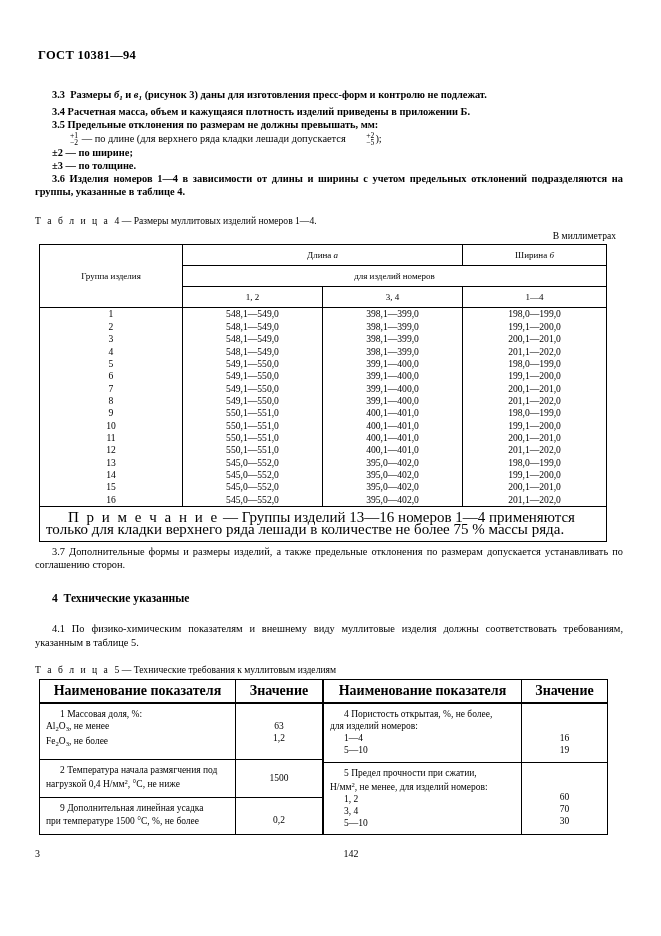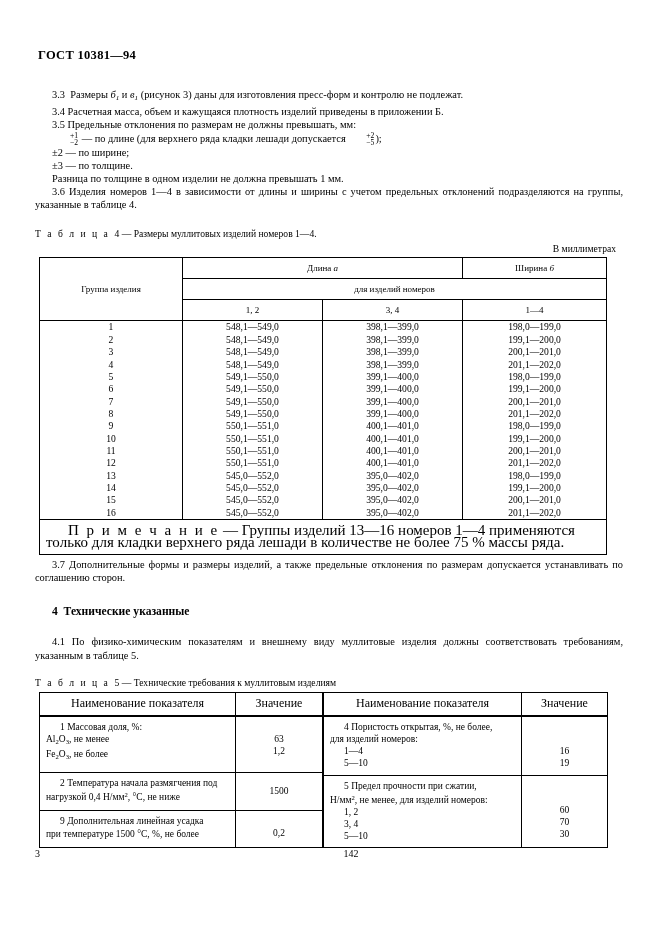--- a/index.html
+++ b/index.html
@@ -42,21 +42,21 @@
   
   p.para {
     margin: 0;
     font-size: 10.4px;
     line-height: 13.2px;
     text-align: justify;
     text-indent: 17px;
   }
   p.tight { line-height: 13.0px; }
 
-  .clause-block p.para { margin-bottom: 0; }
+  .clause-block p.para { margin-bottom: 0; font-weight: bold; }
 
   .tol-line {
     font-size: 10.4px;
     line-height: 15.5px;
     margin: 0;
     text-indent: 17px;
   }
 
   .frac {
     display: inline-block;
@@ -151,26 +151,27 @@
     font-size: 9.4px;
   }
   .t5-left  { width: 283px; }
   .t5-right { width: 284px; margin-left: 0; }
   table.t5 th, table.t5 td {
     border: 1px solid #000;
     font-weight: normal;
     vertical-align: top;
   }
   table.t5 thead th {
-    font-size: 12px;
+    font-size: 14px;
     text-align: center;
     vertical-align: middle;
     height: 22px;
     padding: 0 2px;
     border-bottom: 2px solid #000;
+    font-weight: bold;
   }
   .t5-name  { width: 196px; }
   .t5-val   { width: 87px; }
   .t5-name2 { width: 198px; }
   .t5-val2  { width: 86px; }
 
   table.t5 td.name {
     padding: 4px 6px 5px 6px;
     font-size: 9.5px;
     line-height: 12.2px;
@@ -224,21 +225,20 @@
       <p class="para tight">3.3&nbsp; Размеры <span class="it">б<sub>1</sub></span> и <span class="it">в<sub>1</sub></span> (рисунок 3) даны для изготовления пресс-форм и контролю не подлежат.</p>
 
       <p class="para tight">3.4  Расчетная масса, объем и кажущаяся плотность изделий приведены в приложении Б.</p>
 
       <p class="para tight">3.5  Предельные отклонения по размерам не должны превышать, мм:</p>
 
       <p class="tol-line"><span class="frac"><span>+1</span><span>−2</span></span> <span>— по длине (для верхнего ряда кладки лешади допускается</span> <span class="frac"><span>+2</span><span>−5</span></span><span>);</span></p>
 
       <p class="para tight">±2 — по ширине;</p>
       <p class="para tight">±3 — по толщине.</p>
-      <p class="para tight">Разница по толщине в одном изделии не должна превышать 1 мм.</p>
       <p class="para tight">3.6  Изделия номеров 1—4 в зависимости от длины и ширины с учетом предельных отклонений подразделяются на группы, указанные в таблице 4.</p>
     </div>
 
     <div class="tbl-caption"><span class="sp-caption">Т а б л и ц а</span>&nbsp;&nbsp;<span>4</span> <span>— Размеры муллитовых изделий номеров 1—4.</span></div>
 
     <div class="units-note">В миллиметрах</div>
 
     <table class="t4">
       <colgroup>
         <col class="t4-grp">

